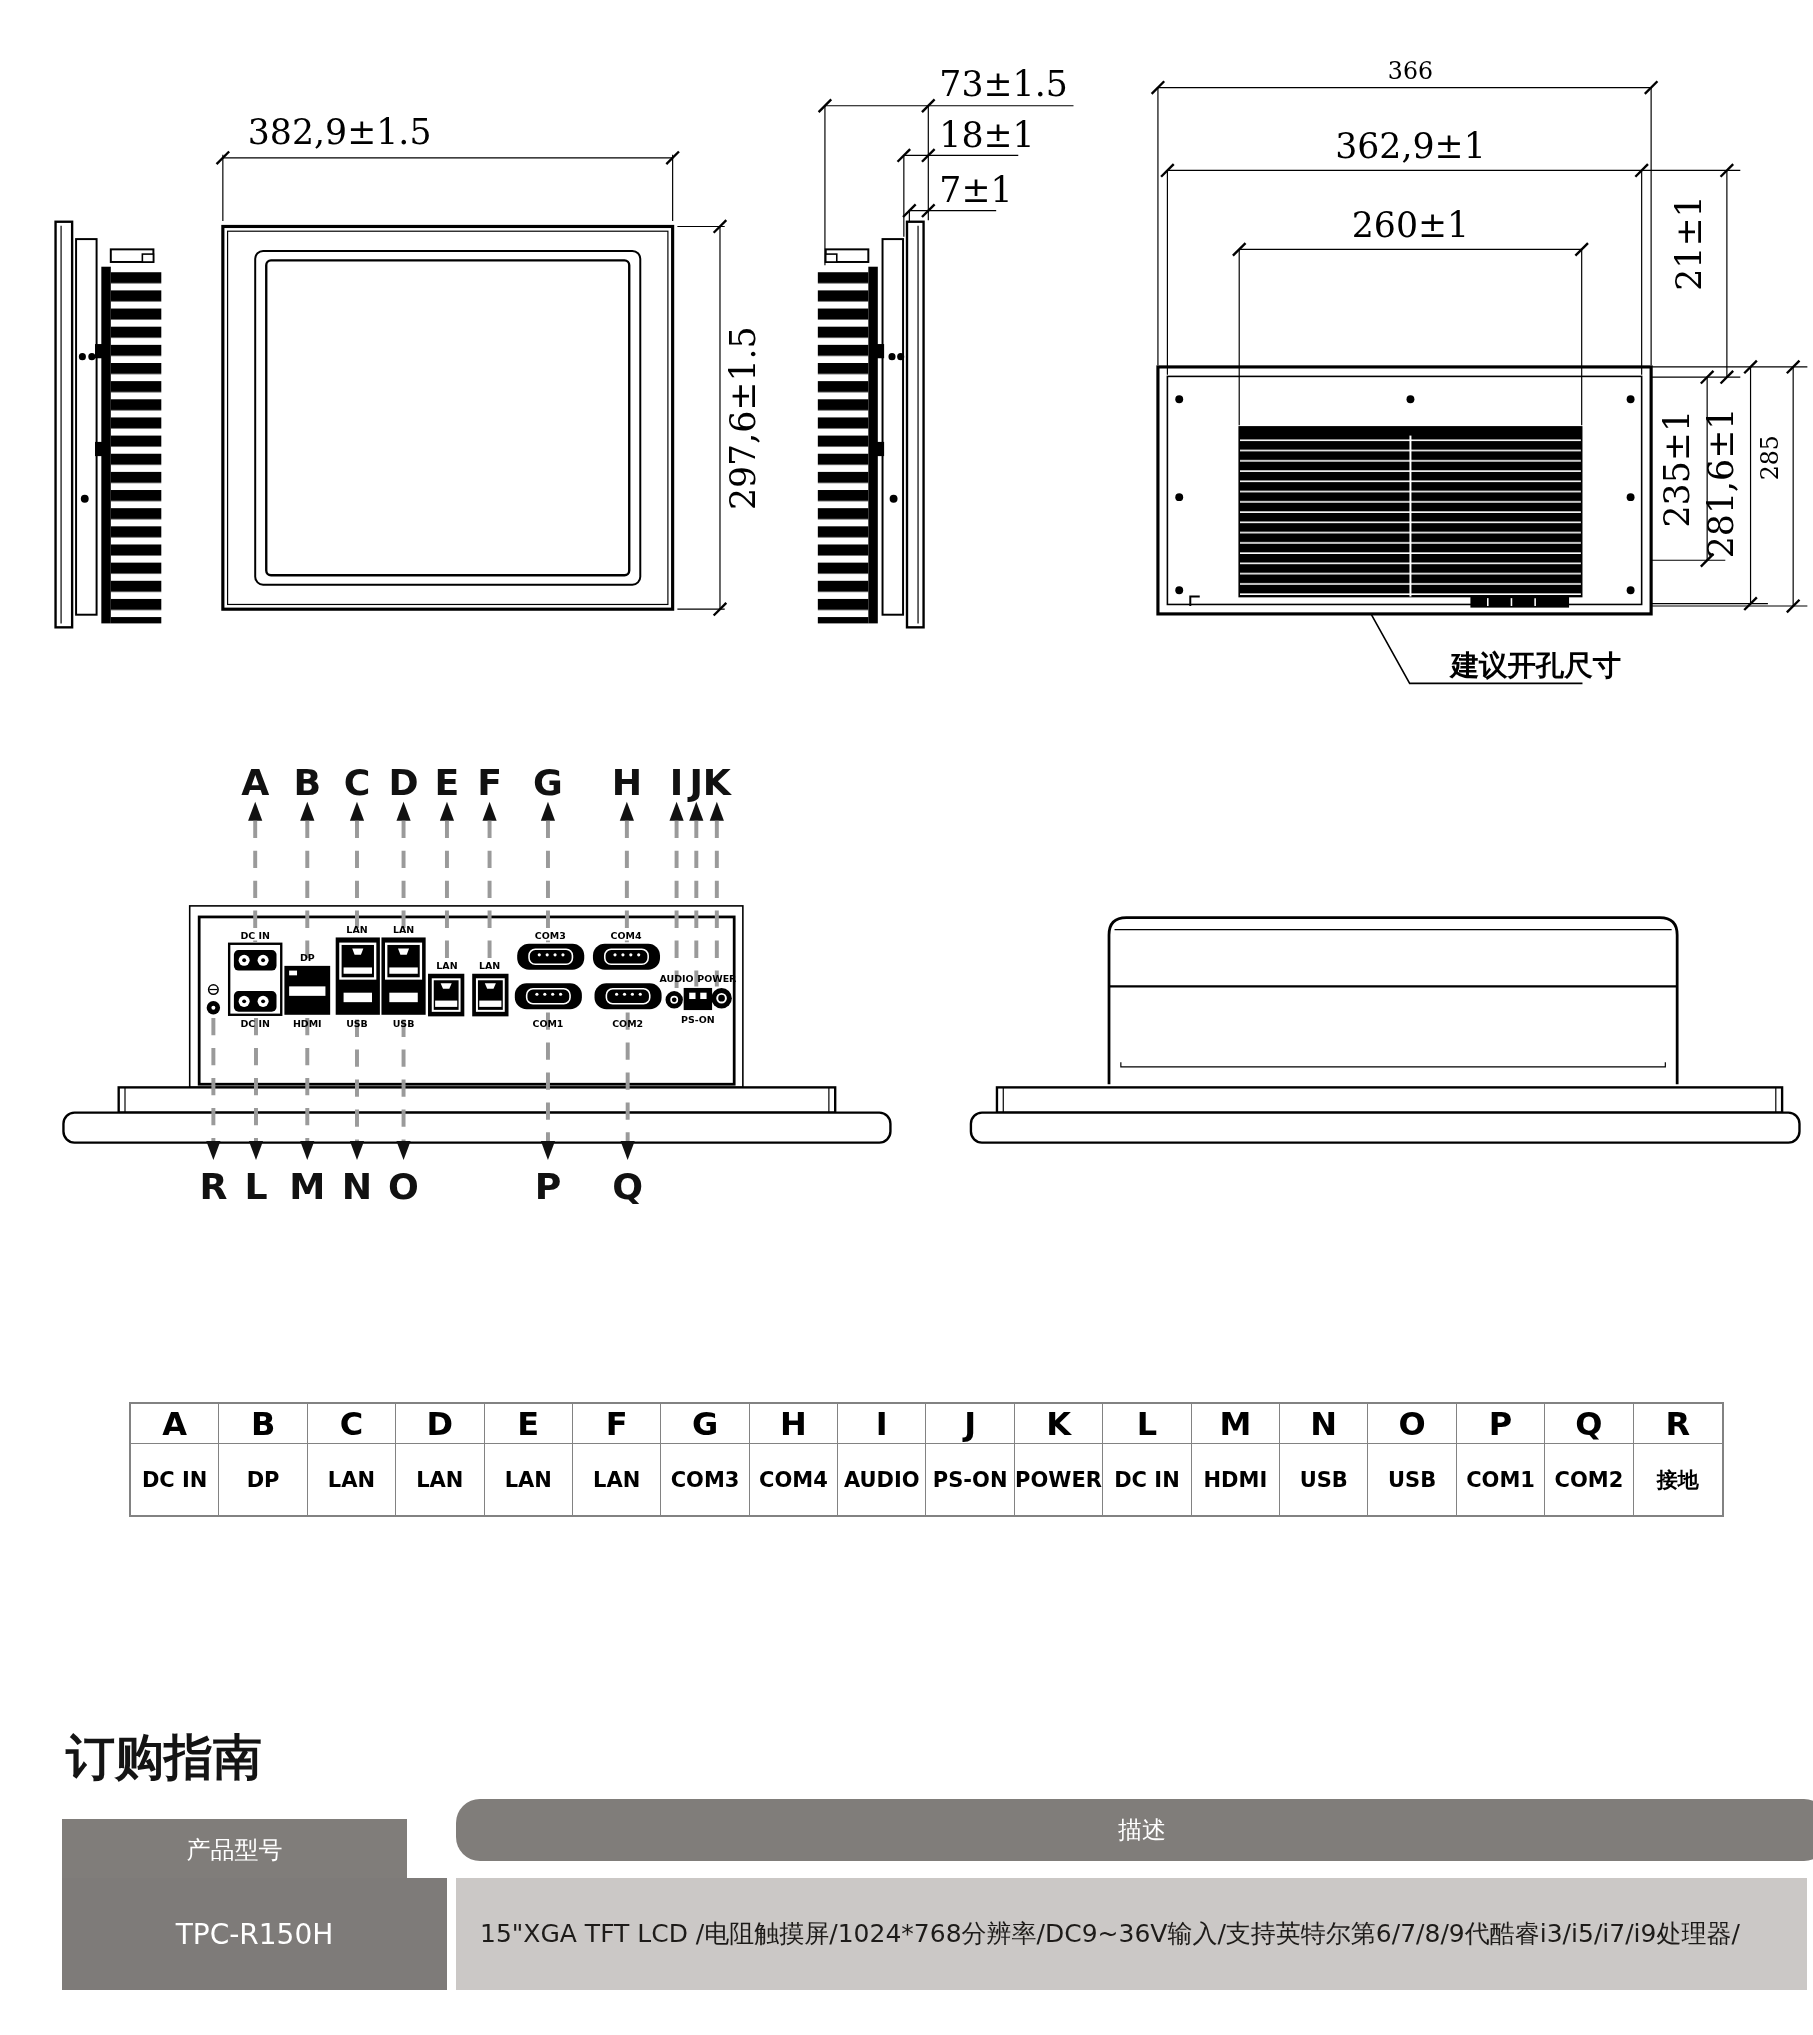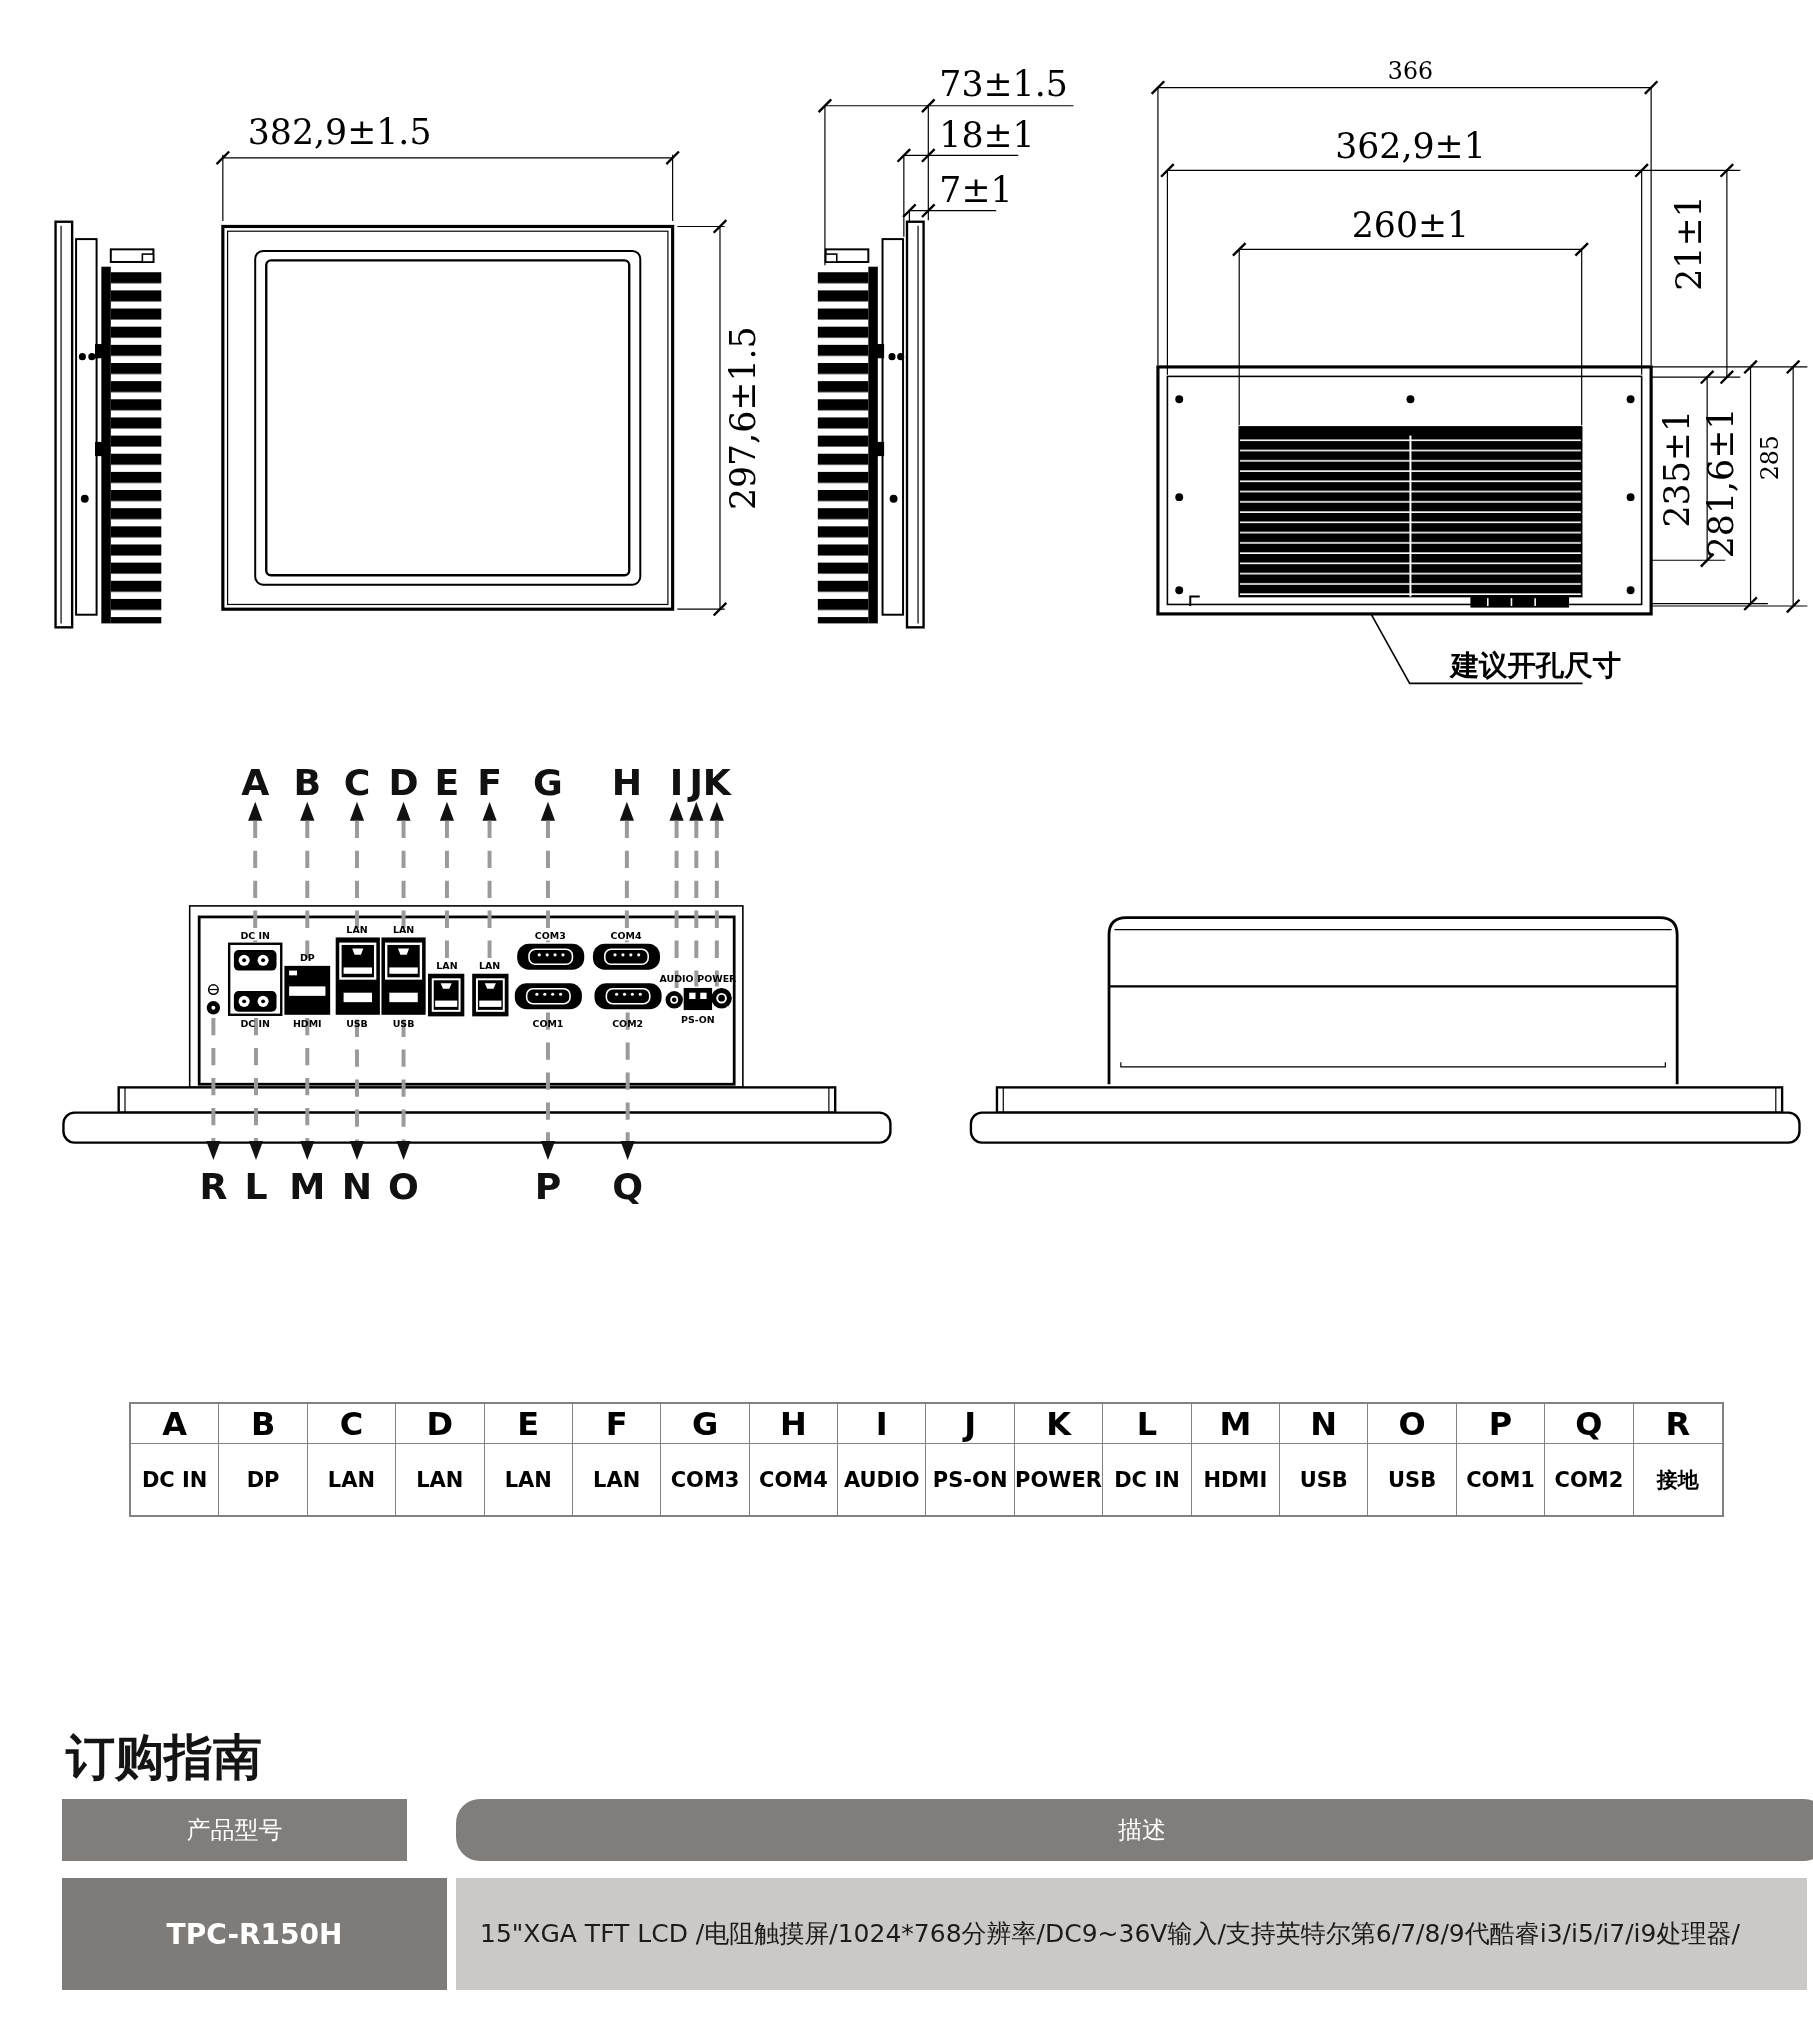--- a/index.html
+++ b/index.html
@@ -15,23 +15,23 @@
   #map-table{position:absolute;left:129px;top:1402px;width:1591px;border:2.4px solid #828282;background:#fff;}
   .map-row{display:grid;grid-template-columns:repeat(18,1fr);}
   .map-cell{border-right:1.6px solid #828282;display:flex;align-items:center;justify-content:center;}
   .map-cell:last-child{border-right:none;}
   .map-letter{height:39px;font-size:32px;font-weight:bold;border-bottom:1.6px solid #828282;}
   .map-label{height:71px;font-size:21px;font-weight:bold;}
   
   #order-title{position:absolute;left:66px;top:1725px;font-size:49px;font-weight:bold;color:#141414;}
   .ohdr{position:absolute;top:1799px;height:62px;background:#807d7a;color:#fff;
         display:flex;align-items:center;justify-content:center;font-size:24px;}
-  #ohdr-model{left:62px;width:345px;}
+  #ohdr-model{left:62px;width:345px;margin-top:20px;}
   #ohdr-desc{left:456px;width:1372px;border-radius:24px;}
-  .orow{position:absolute;top:1878px;height:112px;display:flex;align-items:center;font-weight:bold;}
+  .orow{position:absolute;top:1878px;height:112px;display:flex;align-items:center;}
   #orow-model{left:62px;width:385px;background:#7e7b79;color:#fff;justify-content:center;font-size:28px;}
   #orow-desc{left:456px;width:1351px;background:#cbc8c6;color:#1d1b19;font-size:25px;font-weight:500;
              flex-direction:column;align-items:flex-start;justify-content:center;padding-left:24px;box-sizing:border-box;line-height:36px;}
   #orow-desc div{white-space:nowrap;}
 </style>
 </head>
 <body>
 
 <div id="page">
 

